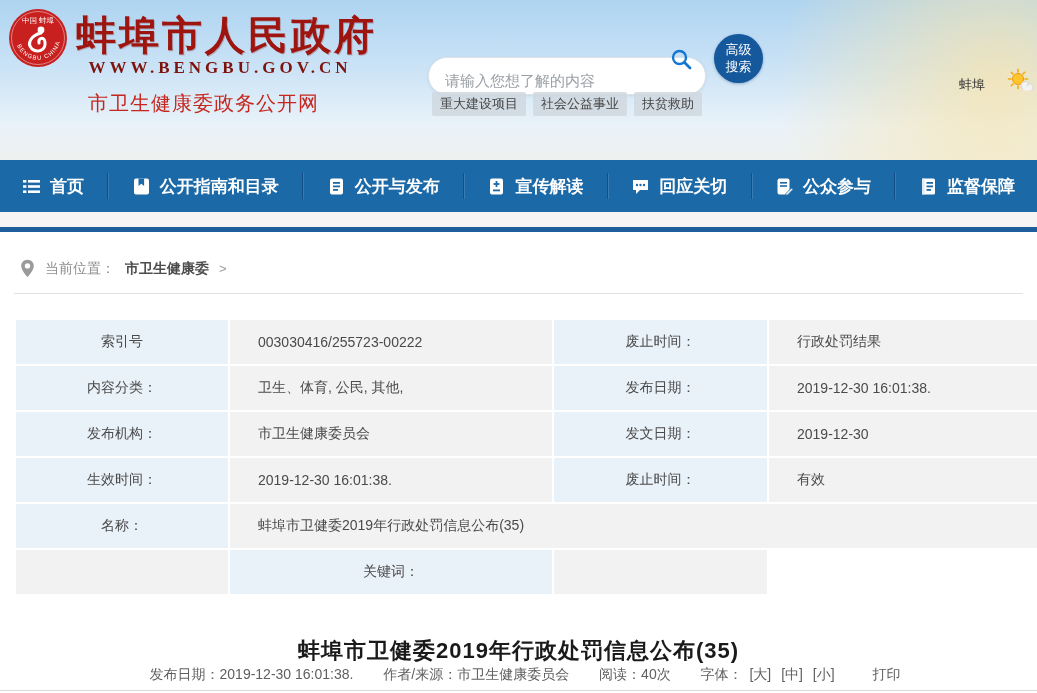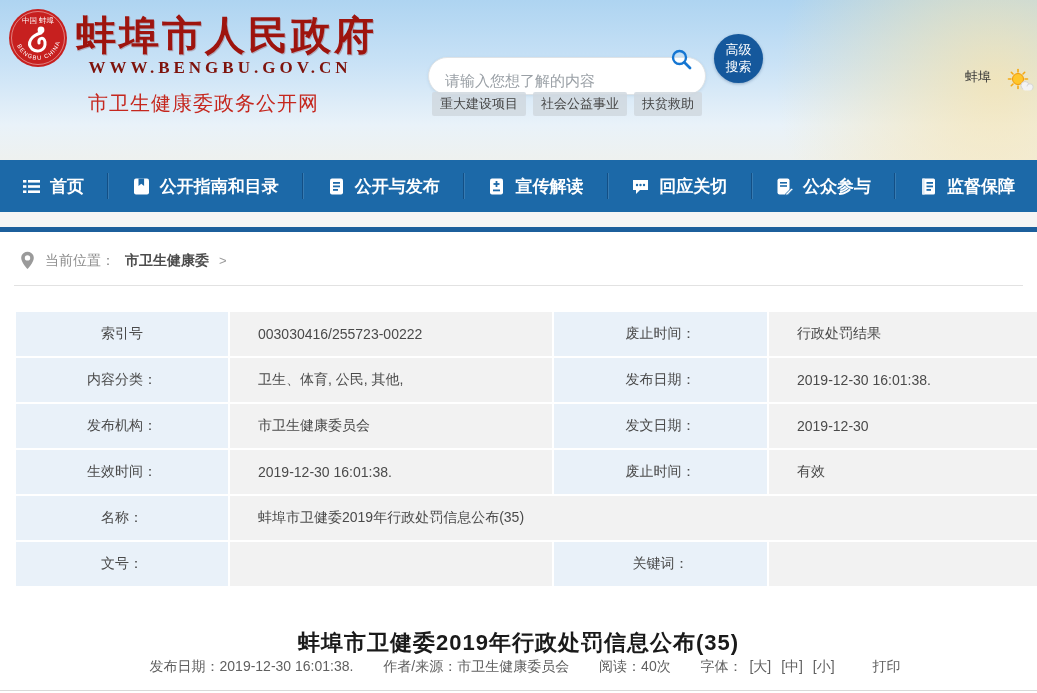--- a/index.html
+++ b/index.html
@@ -48,39 +48,39 @@
     background:#15589c;color:#fff;font-size:13px;line-height:1.25;
     display:flex;flex-direction:column;align-items:center;justify-content:center;
     cursor:pointer;border:none;font-family:inherit;
     box-shadow:0 1px 3px rgba(20,60,110,.35);
   }
   .hot-tags{position:absolute;left:432px;top:92px;display:flex;gap:7px;border-radius:8px;}
   .hot-tag{
     background:rgba(208,216,223,.85);color:#454545;font-size:13px;
     padding:3px 8px;border-radius:2px;cursor:pointer;white-space:nowrap;
   }
-  .weather{position:absolute;right:2px;top:68px;display:flex;align-items:flex-start;gap:14px;cursor:pointer;}
+  .weather{position:absolute;right:2px;top:68px;display:flex;align-items:flex-end;gap:20px;cursor:pointer;}
   .weather-city{font-size:13px;color:#333;}
   
   .navbar{
     width:100%;height:52px;background:#1c69a8;
     display:flex;align-items:center;justify-content:space-between;
     padding:0 22px;box-sizing:border-box;
   }
   .nav-item{
     display:flex;align-items:center;gap:9px;color:#fff;
     font-size:17px;font-weight:700;cursor:pointer;white-space:nowrap;
   }
   .nav-sep{width:1px;height:26px;background:rgba(8,40,80,.40);box-shadow:1px 0 0 rgba(255,255,255,.12);}
   .nav-icon{width:19px;height:19px;flex:none;}
   .nav-strip{width:100%;height:15px;background:#f5f5f5;}
   .nav-line{width:100%;height:5px;background:#1c5f9c;}
   
   .breadcrumb{
-    height:50px;margin:4px 14px 0 14px;border-bottom:1px solid #e2e2e2;
+    height:50px;margin:12px 14px 0 14px;border-bottom:1px solid #e2e2e2;
     display:flex;align-items:center;gap:10px;padding-left:6px;box-sizing:border-box;
   }
   .crumb-pin{width:15px;height:19px;}
   .crumb-prefix{font-size:14px;color:#8d8d8d;}
   .crumb-current{font-size:14px;color:#4c4c4c;font-weight:700;cursor:pointer;}
   .crumb-sep{font-size:13px;color:#9a9a9a;}
   
   .info-table{
     margin:26px 0 0 16px;
     display:grid;grid-template-columns:212px 322px 213px 1fr;
@@ -273,21 +273,20 @@
   <div class="cell cell-value">2019-12-30</div>
 
   <div class="cell cell-label">生效时间：</div>
   <div class="cell cell-value">2019-12-30 16:01:38.</div>
   <div class="cell cell-label">废止时间：</div>
   <div class="cell cell-value">有效</div>
 
   <div class="cell cell-label">名称：</div>
   <div class="cell cell-value cell-span">蚌埠市卫健委2019年行政处罚信息公布(35)</div>
 
-  <div class="cell cell-label">文号：</div>
   <div class="cell cell-value"></div>
   <div class="cell cell-label">关键词：</div>
   <div class="cell cell-value"></div>
 </div>
 
 <div class="article-title">蚌埠市卫健委2019年行政处罚信息公布(35)</div>
 
 <div class="article-meta">
   <span class="chunk"><span>发布日期：</span><span>2019-12-30 16:01:38.</span></span>
   <span class="chunk"><span>作者/来源：</span><span>市卫生健康委员会</span></span>

